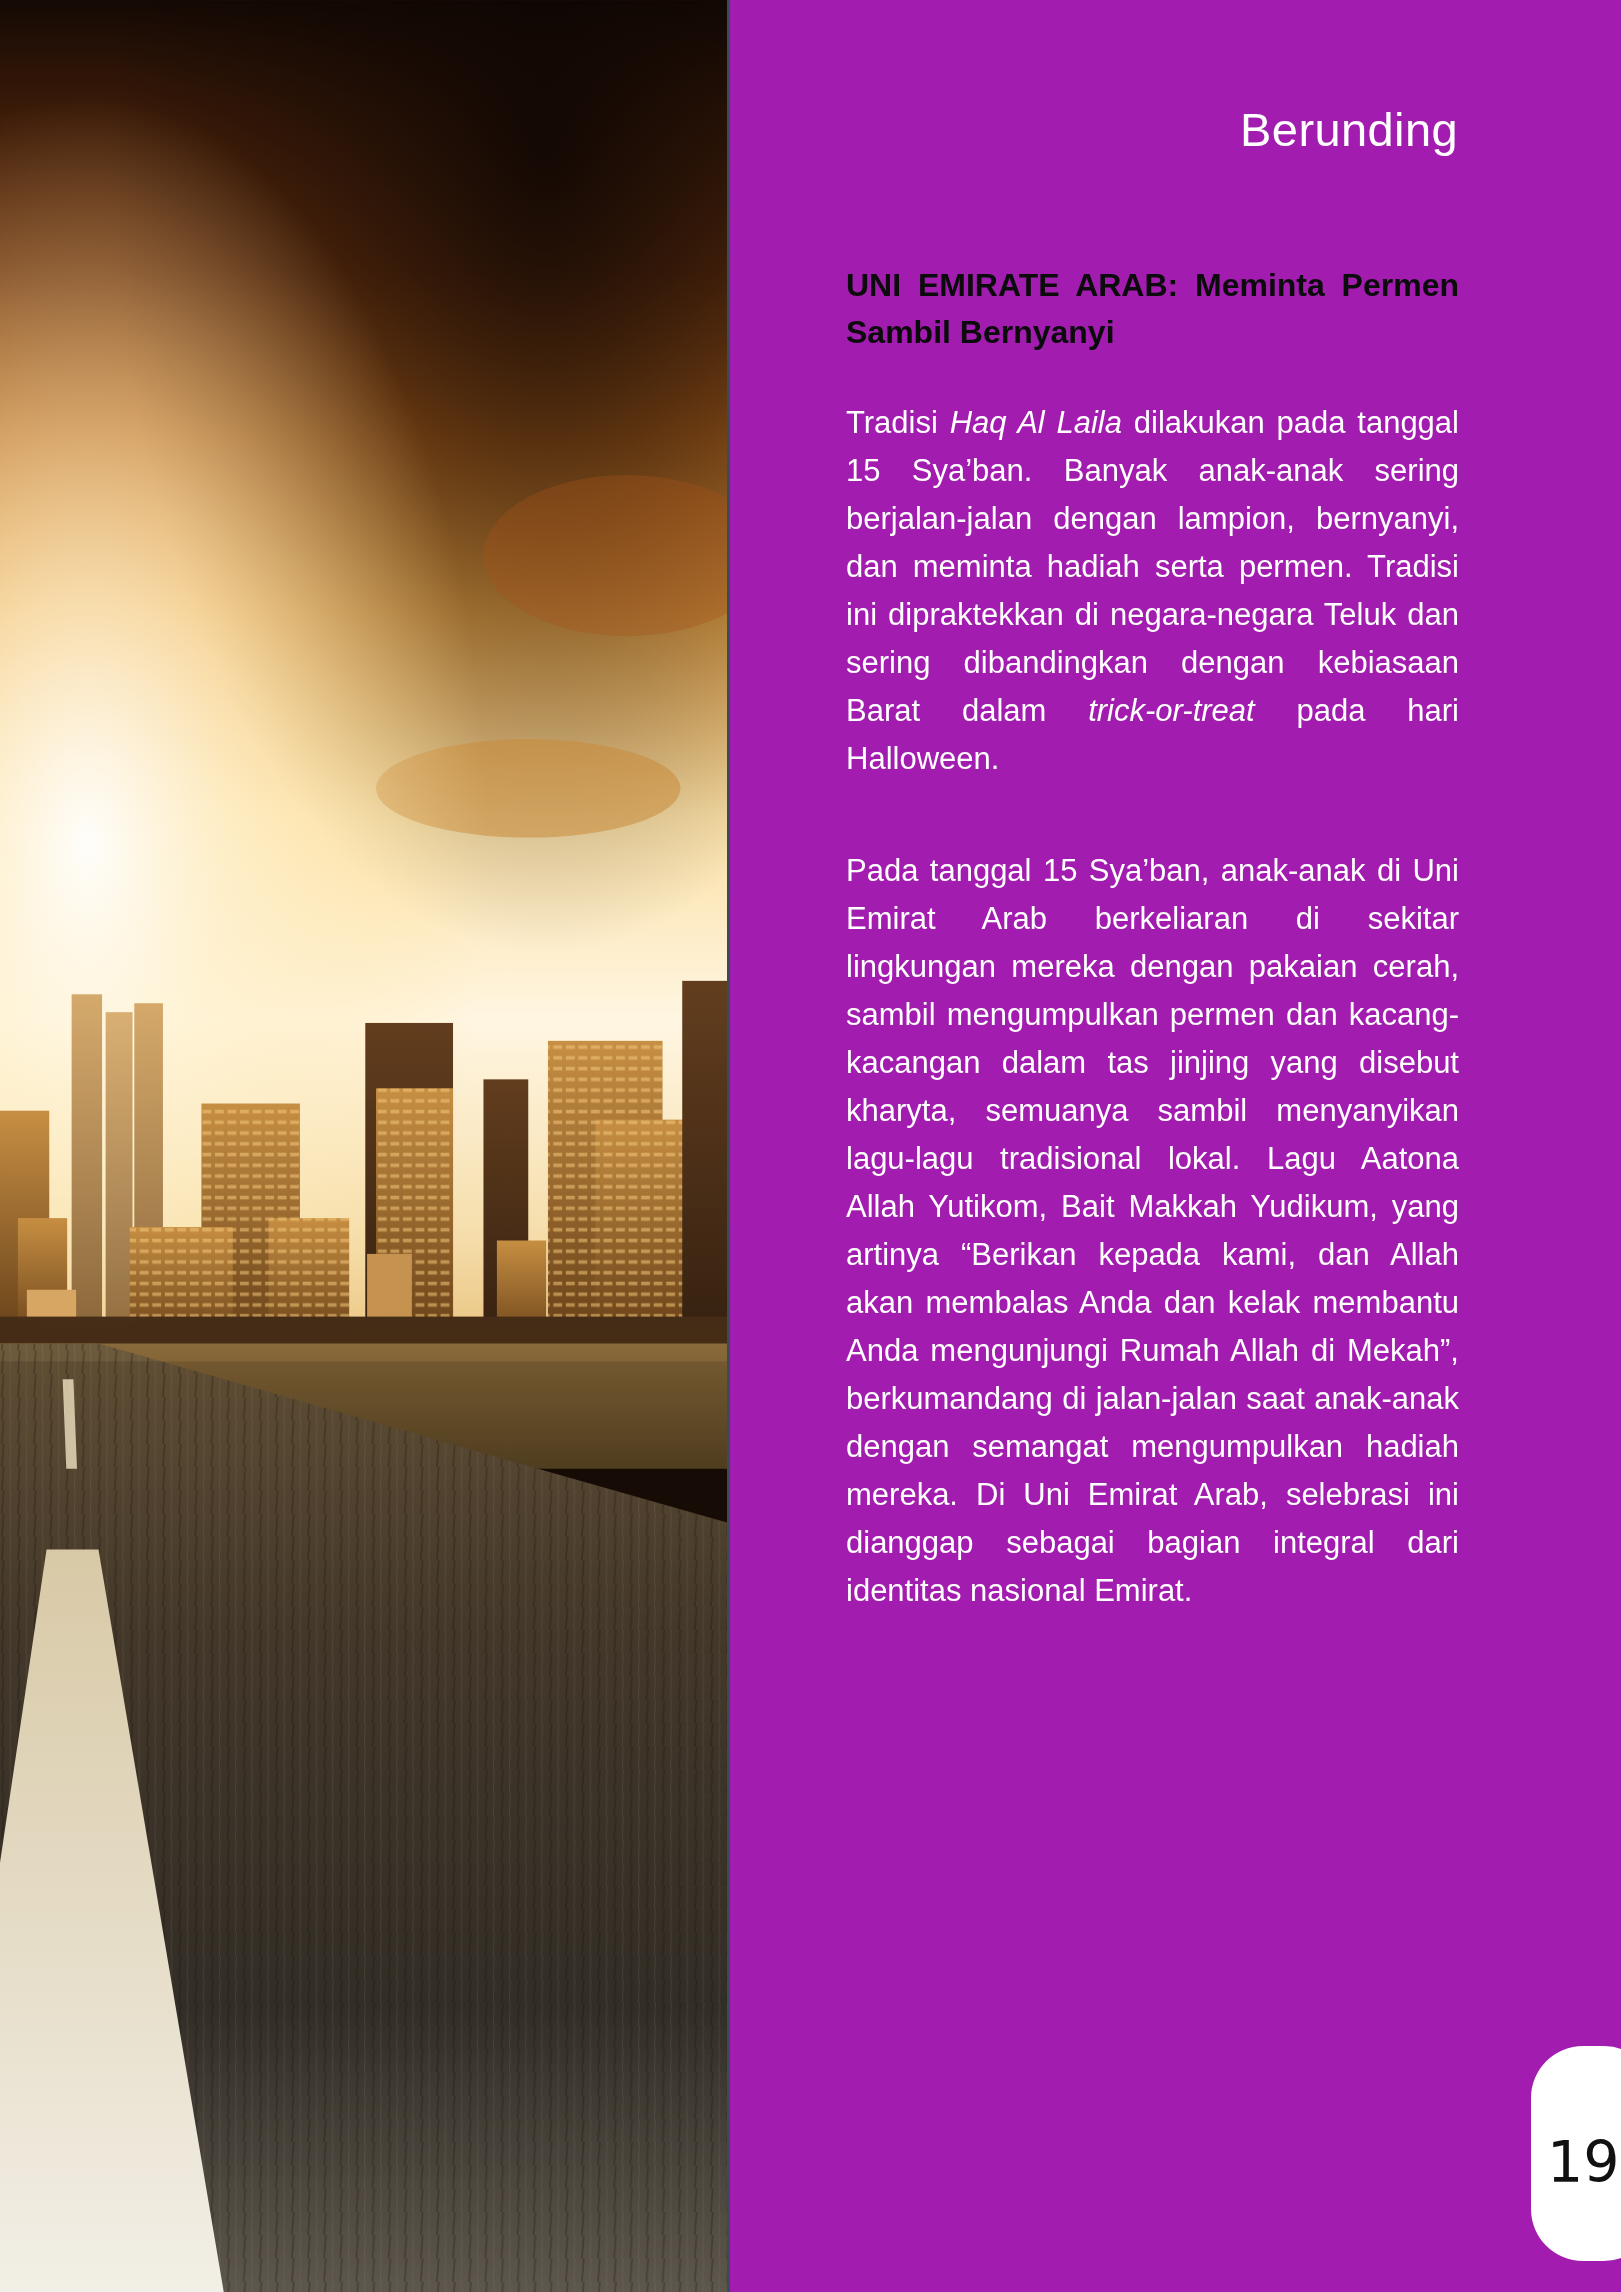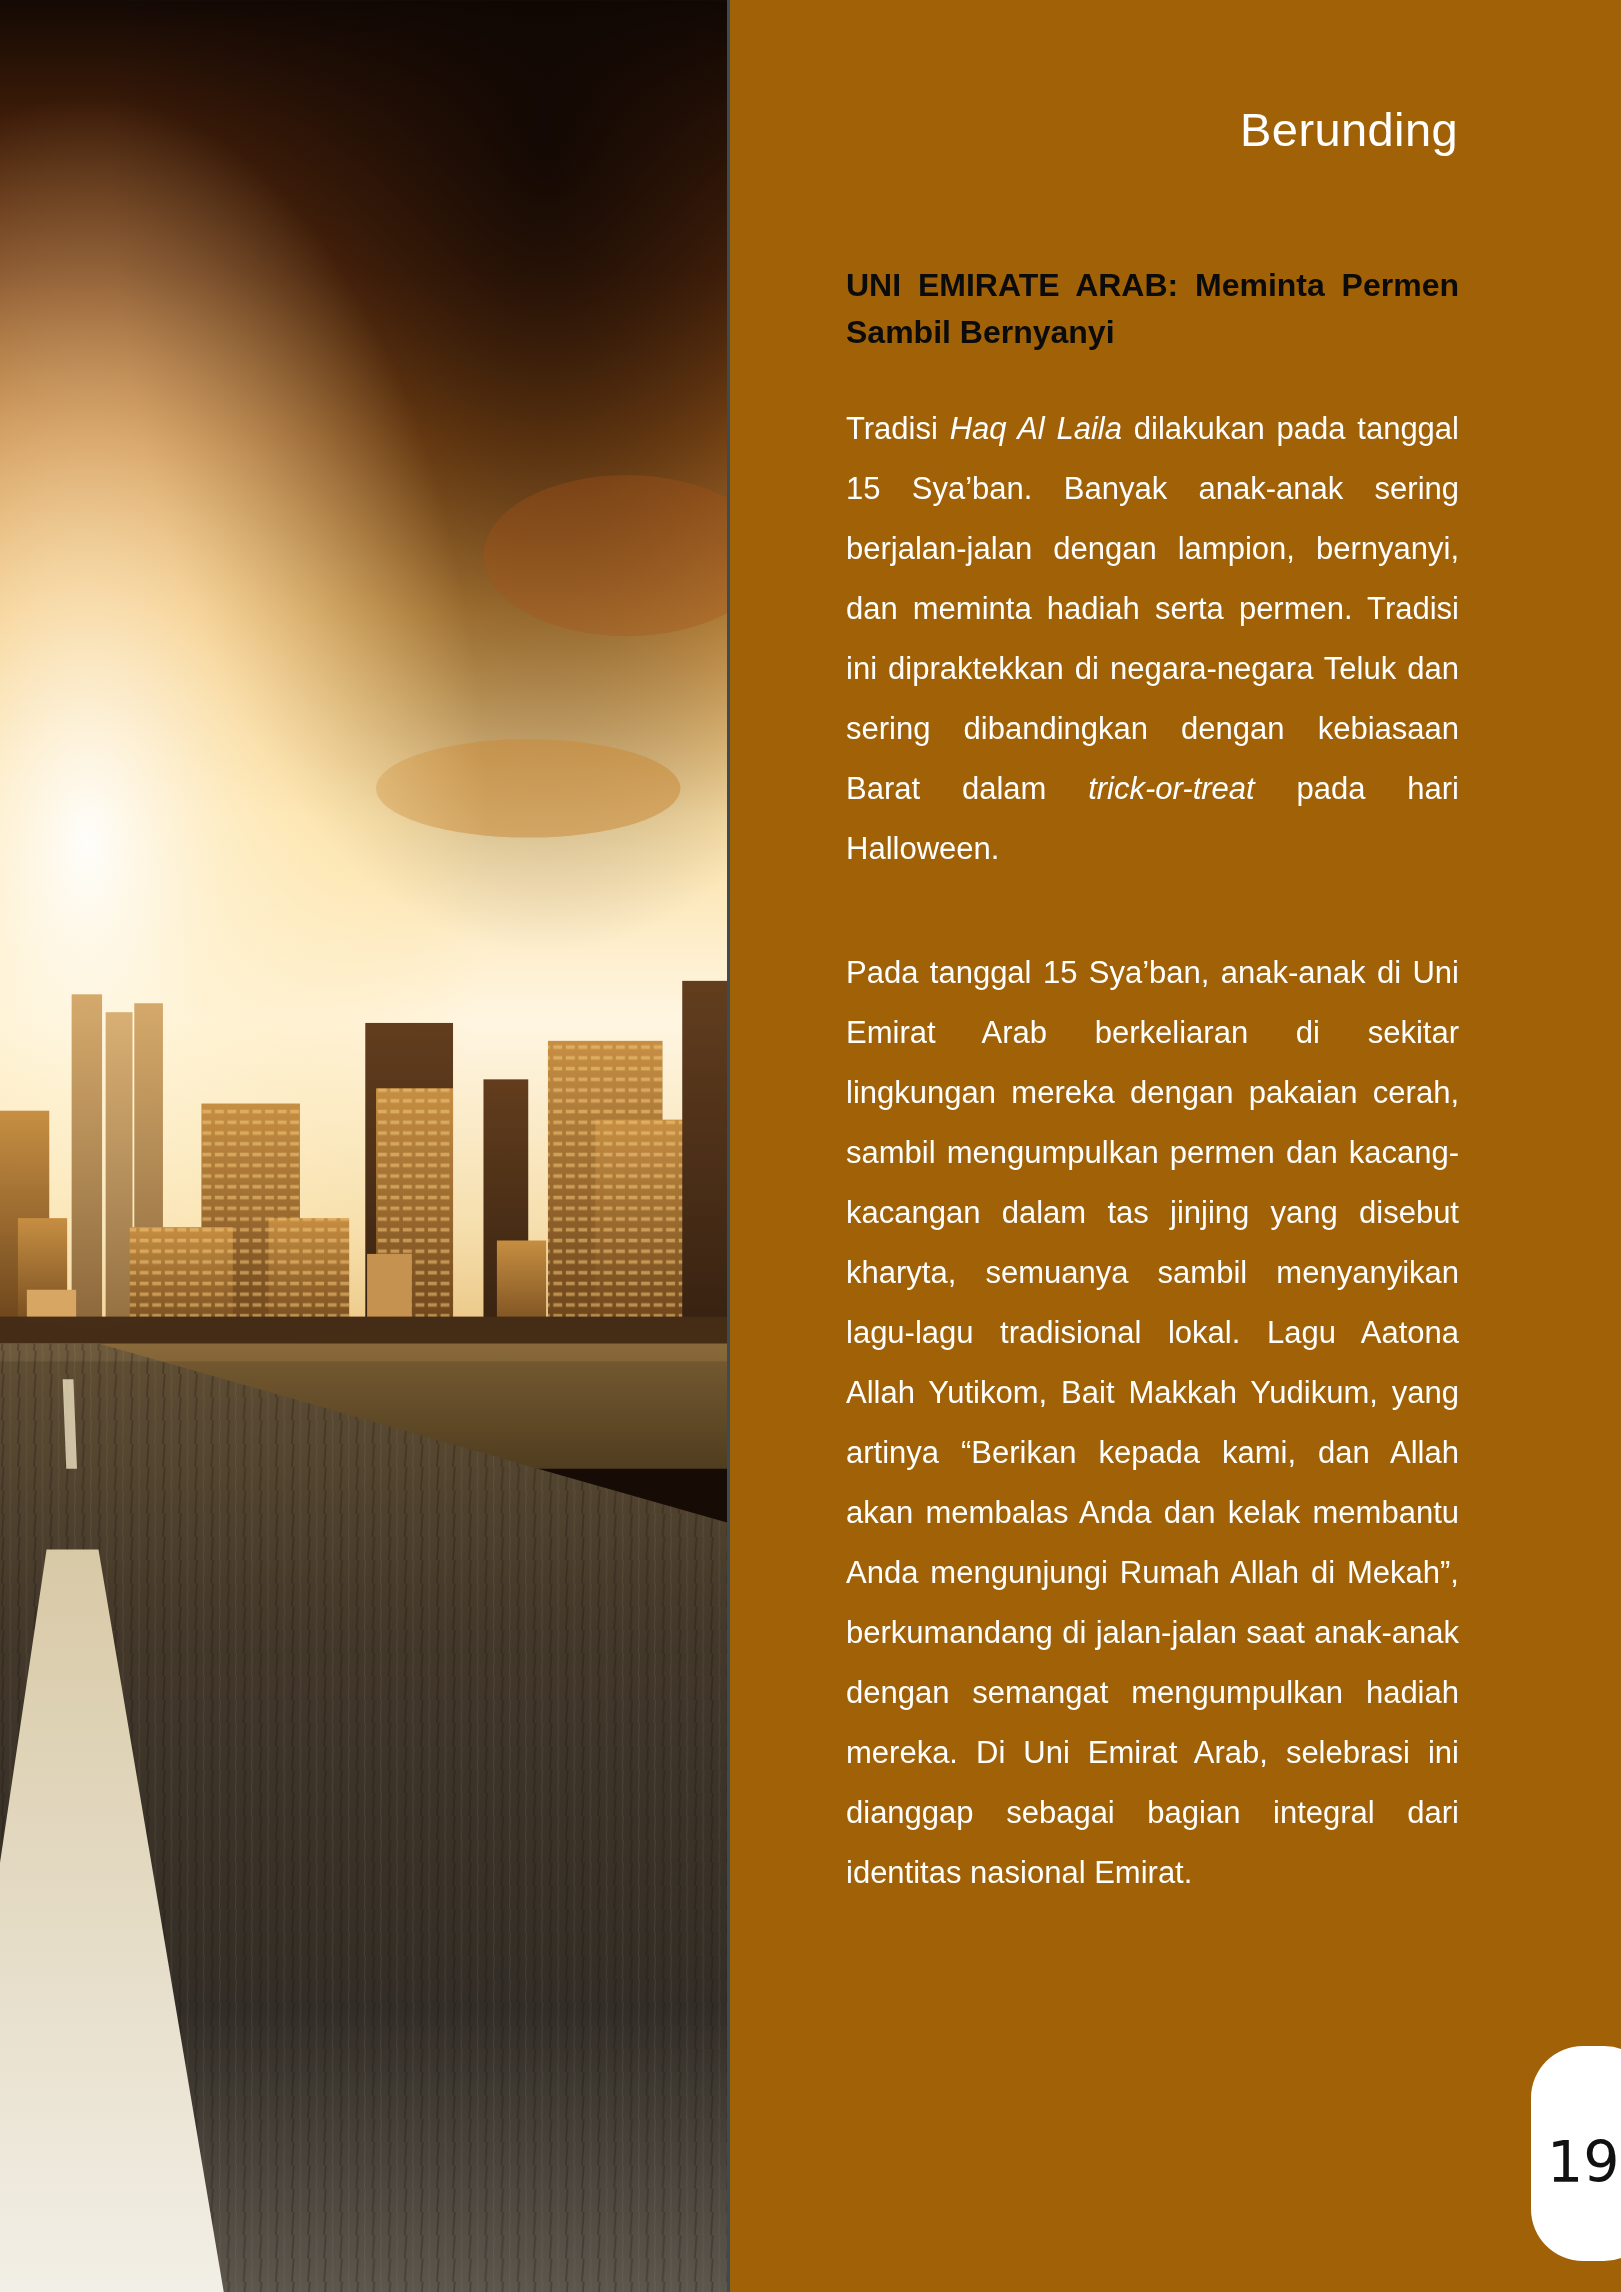--- a/index.html
+++ b/index.html
@@ -37,21 +37,21 @@
       opacity: 0.55;
     }
 
     
     .panel {
       position: absolute;
       left: 730px;
       top: 0;
       width: 892px;
       height: 2293px;
-      background: #a16207;
+      background: #a21caf;
     }
 
     .section-title {
       position: absolute;
       right: 164px;
       top: 100px;
       margin: 0;
       font-family: "Liberation Sans", sans-serif;
       font-weight: 400;
       font-size: 47px;
@@ -75,21 +75,21 @@
       line-height: 47px;
       color: #0b0b0b;
       text-align: justify;
       text-align-last: left;
     }
 
     .body-p {
       margin: 0;
       font-family: "Liberation Sans", sans-serif;
       font-size: 31px;
-      line-height: 60px;
+      line-height: 48px;
       color: #ffffff;
       text-align: justify;
       hyphens: none;
     }
     .p1 { margin-top: 43px; }
     .p2 { margin-top: 64px; }
     .body-p em { font-style: italic; }
 
     
     .page-tab {

